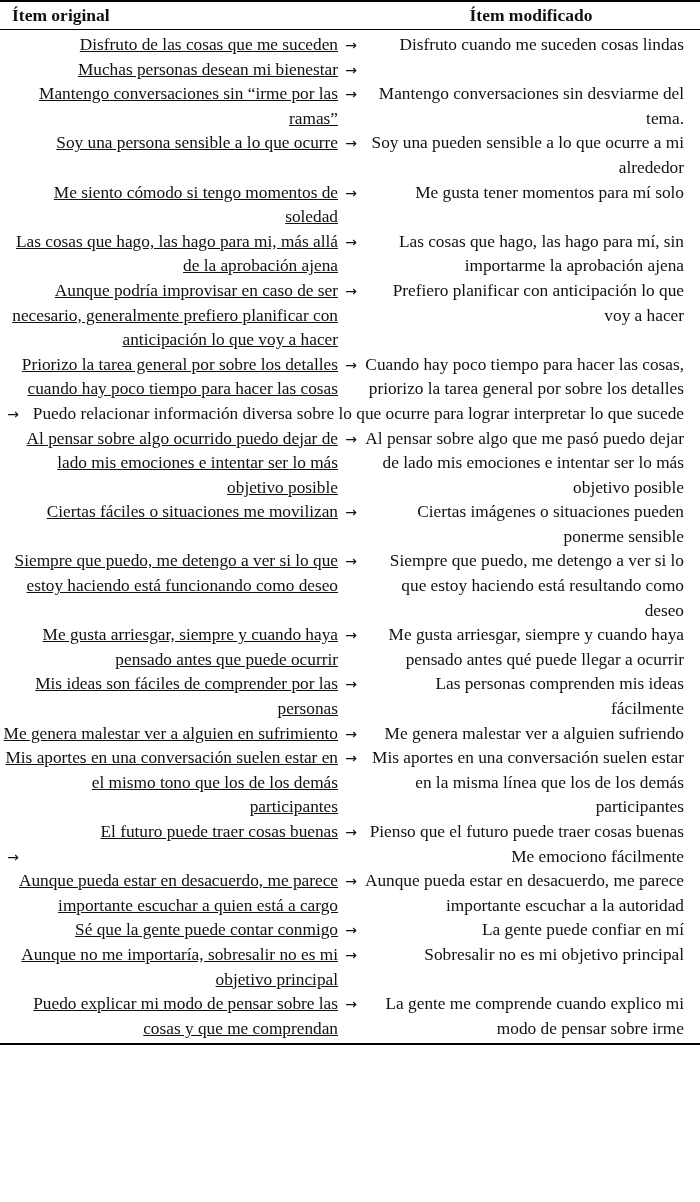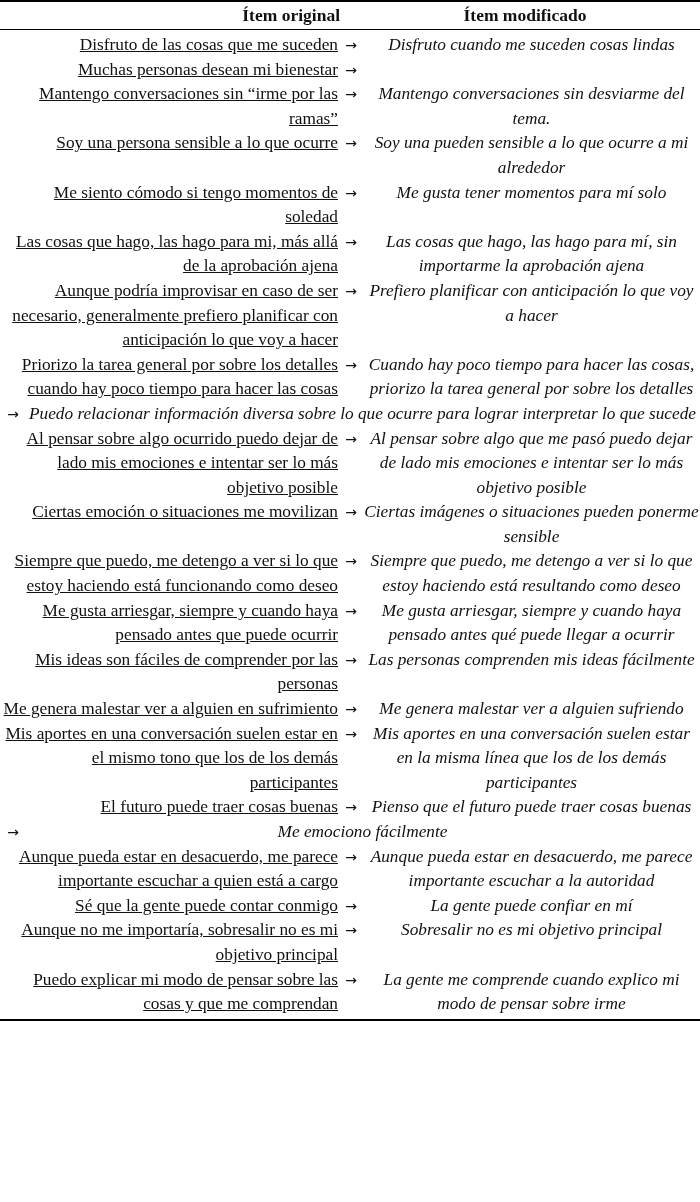--- a/index.html
+++ b/index.html
@@ -24,22 +24,22 @@
   .header-row {
     display: flex;
     height: 27px;
     border-bottom: 1px solid #000;
     align-items: center;
     font-weight: bold;
     font-size: 17.5px;
   }
   .header-left {
     width: 340px;
-    text-align: right;
-    padding-left: 0;
+    text-align: left;
+    padding-left: 12px;
   }
   .header-right {
     flex: 1;
     text-align: center;
     padding-left: 10px;
   }
   .rows {
     padding-top: 3px;
     padding-bottom: 2px;
   }
@@ -57,23 +57,22 @@
   .arrow {
     width: 26px;
     flex: none;
     text-align: center;
     font-family: "DejaVu Sans", sans-serif;
     font-size: 14px;
     line-height: 24.6px;
   }
   .cell-right {
     flex: 1;
-    text-align: center;
-    padding-right: 1px;
-    font-style: italic;
+    text-align: right;
+    padding-right: 16px;
   }
 </style>
 </head>
 <body>
 
 <div class="doc-table">
   <div class="header-row">
     <div class="header-left">Ítem original</div>
     <div class="header-right">Ítem modificado</div>
   </div>
@@ -120,21 +119,21 @@
       <div class="row">
         <div class="arrow">→</div>
         <div class="cell-right">Puedo relacionar información diversa sobre lo que ocurre para lograr interpretar lo que sucede</div>
       </div>
       <div class="row">
         <div class="cell-left">Al pensar sobre algo ocurrido puedo dejar de lado mis emociones e intentar ser lo más objetivo posible</div>
         <div class="arrow">→</div>
         <div class="cell-right">Al pensar sobre algo que me pasó puedo dejar de lado mis emociones e intentar ser lo más objetivo posible</div>
       </div>
       <div class="row">
-        <div class="cell-left">Ciertas emoción o situaciones me movilizan</div>
+        <div class="cell-left">Ciertas fáciles o situaciones me movilizan</div>
         <div class="arrow">→</div>
         <div class="cell-right">Ciertas imágenes o situaciones pueden ponerme sensible</div>
       </div>
       <div class="row">
         <div class="cell-left">Siempre que puedo, me detengo a ver si lo que estoy haciendo está funcionando como deseo</div>
         <div class="arrow">→</div>
         <div class="cell-right">Siempre que puedo, me detengo a ver si lo que estoy haciendo está resultando como deseo</div>
       </div>
       <div class="row">
         <div class="cell-left">Me gusta arriesgar, siempre y cuando haya pensado antes que puede ocurrir</div>

